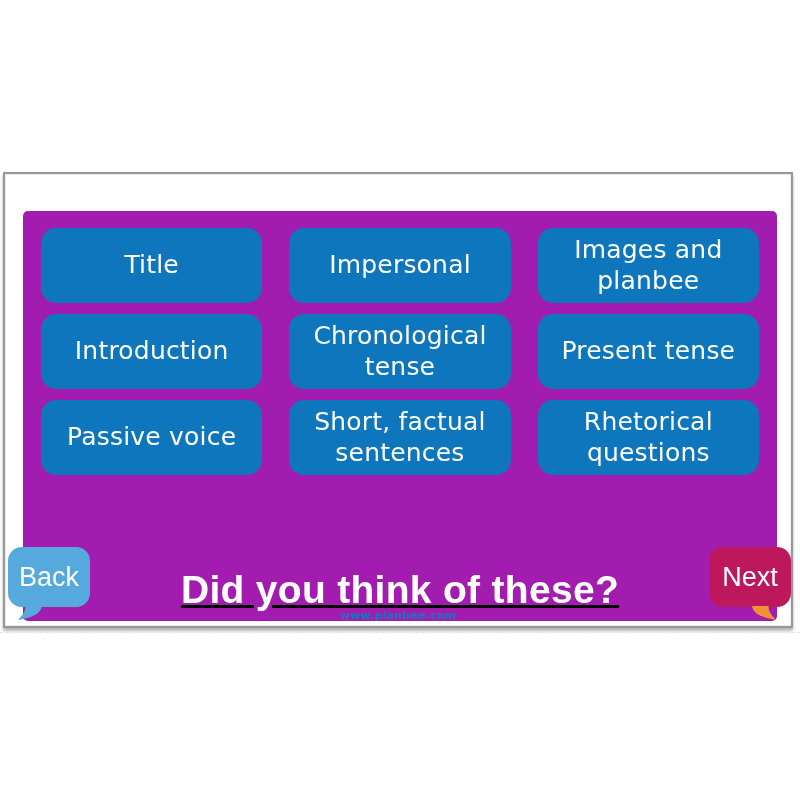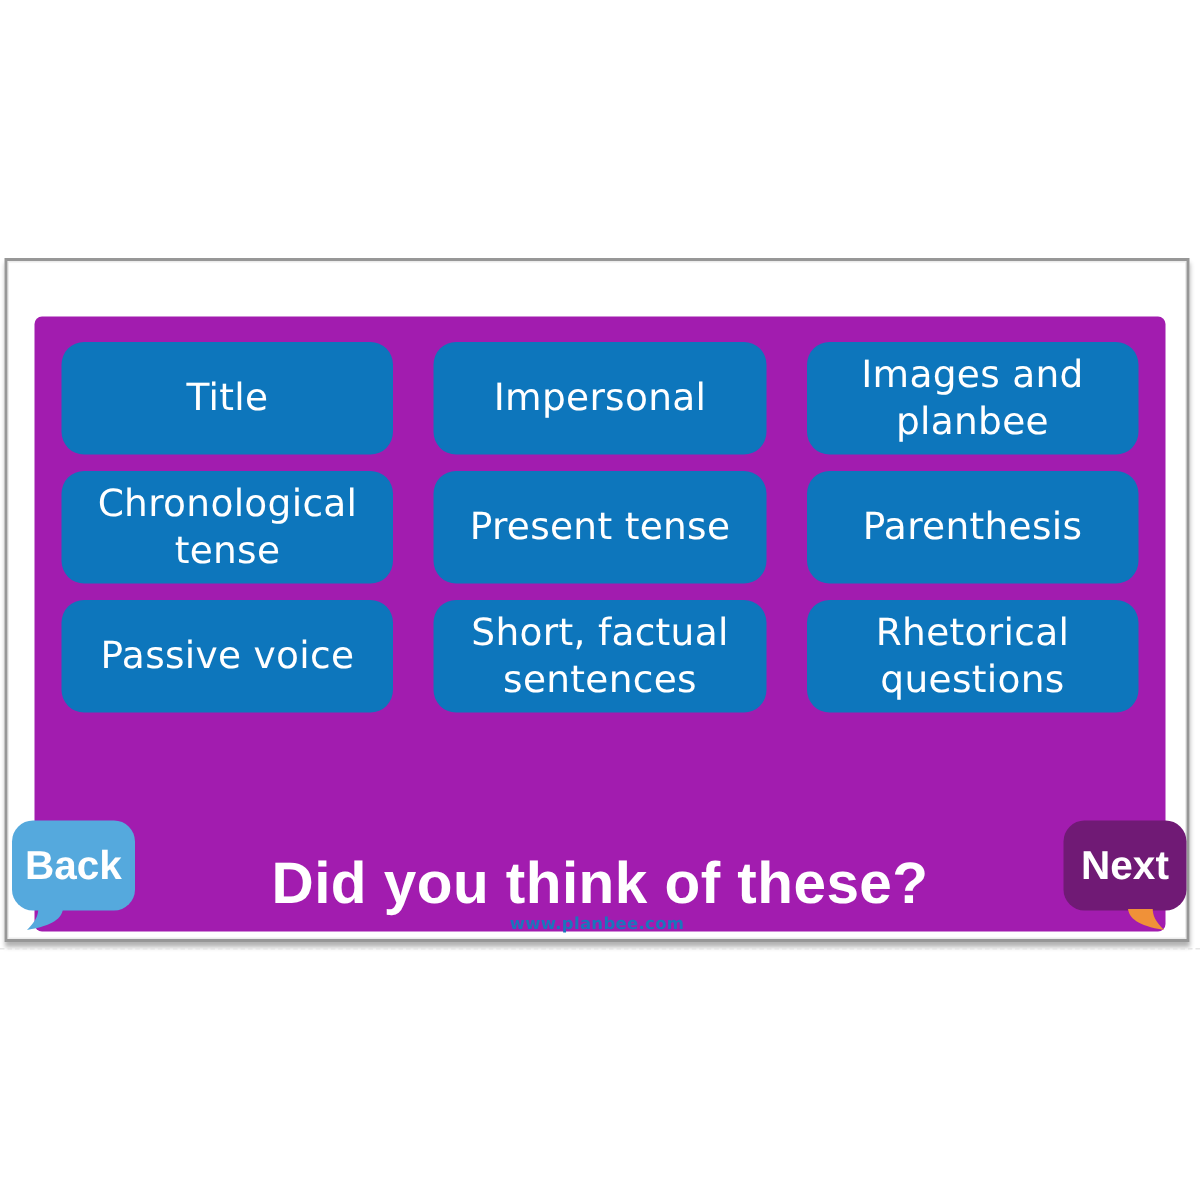--- a/index.html
+++ b/index.html
@@ -59,20 +59,21 @@
   }
 
   
   .headline {
     position: absolute;
     left: 0; bottom: 0;
     width: 100%; height: 62px;
     display: flex;
     align-items: center;
     justify-content: center;
+    text-decoration: underline;
   }
   .headline .label {
     color: #ffffff;
     font-family: "Liberation Sans", sans-serif;
     font-weight: bold;
     font-size: 39px;
     letter-spacing: 0.3px;
   }
 
   
@@ -98,25 +99,25 @@
     border-radius: 14px;
     display: flex;
     align-items: center;
     justify-content: center;
     z-index: 5;
     cursor: pointer;
   }
   .bubble .label {
     color: #ffffff;
     font-family: "Liberation Sans", sans-serif;
-    font-weight: bold;
+    font-weight: normal;
     font-size: 27px;
   }
   .bubble-back { left: 3px;  top: 373px; background: #55a9dd; }
-  .bubble-next { left: 704px; top: 373px; background: #701a75; }
+  .bubble-next { left: 704px; top: 373px; background: #be185d; }
   .tail {
     position: absolute;
     bottom: -13px;
     width: 30px; height: 14px;
   }
   .bubble-back .tail { left: 8px; }
   .bubble-next .tail { right: 13px; }
 
   
   .page-divider {
@@ -138,28 +139,28 @@
         <span class="label">Title</span>
       </div>
       <div class="card">
         <span class="label">Impersonal</span>
       </div>
       <div class="card">
         <span class="label">Images and
 planbee</span>
       </div>
       <div class="card">
+        <span class="label">Introduction</span>
+      </div>
+      <div class="card">
         <span class="label">Chronological
 tense</span>
       </div>
       <div class="card">
         <span class="label">Present tense</span>
-      </div>
-      <div class="card">
-        <span class="label">Parenthesis</span>
       </div>
       <div class="card">
         <span class="label">Passive voice</span>
       </div>
       <div class="card">
         <span class="label">Short, factual
 sentences</span>
       </div>
       <div class="card">
         <span class="label">Rhetorical

